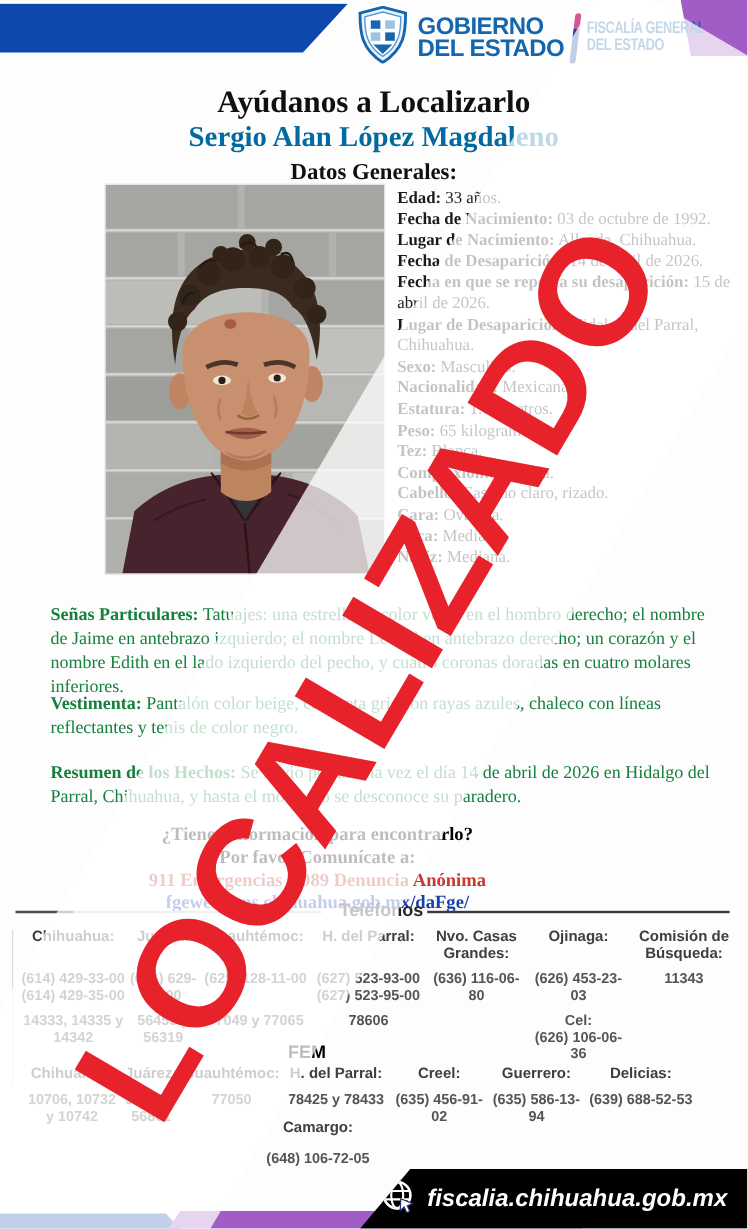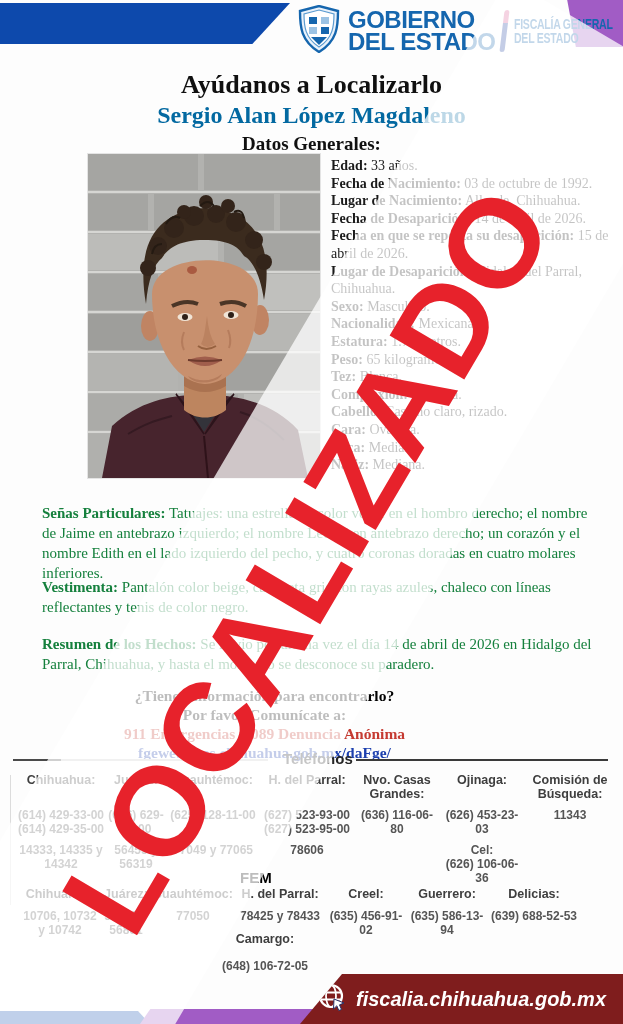--- a/index.html
+++ b/index.html
@@ -8,21 +8,21 @@
   .abs{position:absolute;}
 
   
   .top-blue-bar{top:3px;left:0;width:290px;height:41px;background:#0d49ac;
     clip-path:polygon(0 0,100% 0,87% 100%,0 100%);
     box-shadow:0 -2px 0 #cfe2f4,0 2px 0 #cfe2f4;}
   .top-purple{top:0;right:0;width:62px;height:47px;background:#a15cc5;
     clip-path:polygon(10% 0,100% 0,100% 100%,24% 100%);}
   .logo-row{top:5px;left:297px;display:flex;align-items:center;gap:7px;}
   .gob-text{color:#1566ae;font-family:"Liberation Sans",sans-serif;font-weight:bold;
-    font-size:24px;line-height:.92;letter-spacing:-.5px;}
+    font-size:20px;line-height:.92;letter-spacing:-.5px;}
   .divider-bar{width:5px;height:42px;border-radius:3px;transform:skewX(-7deg);
     background:linear-gradient(#d75591 0 13px,#1b3f9e 13px 100%);}
   .fisc-text{color:#1566ae;font-family:"Liberation Sans",sans-serif;font-weight:bold;
     font-size:11.5px;line-height:1.05;letter-spacing:-.3px;transform:scale(.92,1.22);transform-origin:left center;}
 
   
   .center-line{left:0;width:623px;text-align:center;font-weight:bold;}
   .title-main{top:70px;font-size:26px;color:#101010;}
   .title-name{top:102px;font-size:24px;color:#0369a1;}
   .title-datos{top:133px;font-size:19px;color:#101010;}
@@ -66,21 +66,21 @@
 
   
   .stamp-band{left:-296px;top:438px;width:1206px;height:244px;background:rgba(255,255,255,.74);
     transform:rotate(-59.5deg);display:flex;align-items:center;justify-content:center;z-index:40;}
   .stamp-text{font-family:"Liberation Sans",sans-serif;font-weight:bold;font-size:126px;
     color:#e7222b;letter-spacing:1px;white-space:nowrap;}
 
   
   .foot-blue{left:0;bottom:0;width:150px;height:13px;background:#0d49ac;clip-path:polygon(0 0,92% 0,100% 100%,0 100%);}
   .foot-purple{left:140px;bottom:0;width:345px;height:15px;background:#a15cc5;clip-path:polygon(3% 0,100% 0,100% 100%,0 100%);}
-  .foot-navy{right:0;bottom:0;width:323px;height:50px;background:#7f1d1d;
+  .foot-navy{right:0;bottom:0;width:323px;height:50px;background:#000000;
     clip-path:polygon(13% 0,100% 0,100% 100%,0 100%);display:flex;align-items:center;justify-content:center;gap:9px;z-index:45;}
   .foot-url{color:#fff;font-family:"Liberation Sans",sans-serif;font-weight:bold;font-style:italic;font-size:20px;}
 </style>
 </head>
 <body>
 
 <div class="abs top-blue-bar"></div>
 <div class="abs top-purple"></div>
 
 <div class="abs logo-row">

